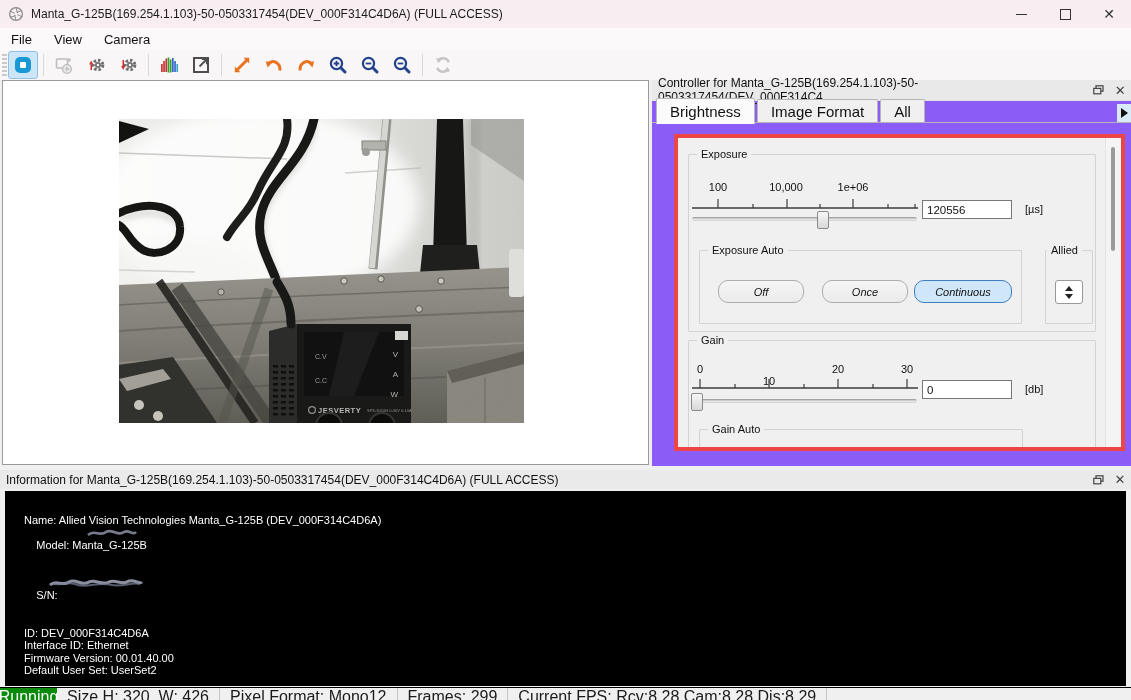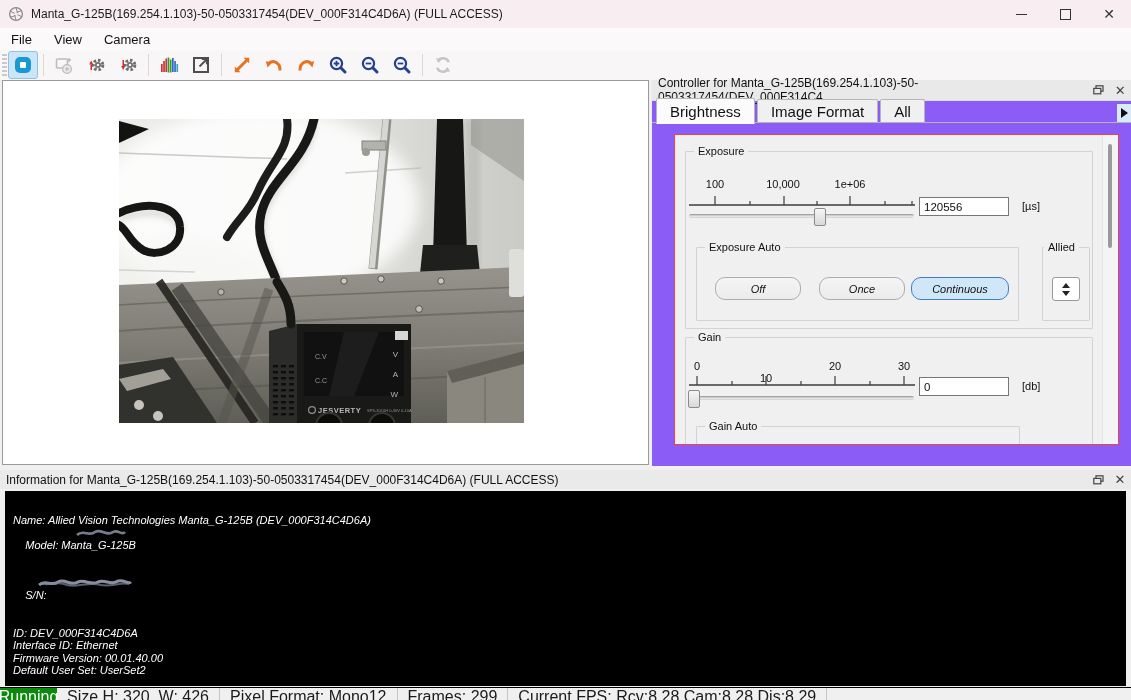--- a/index.html
+++ b/index.html
@@ -30,38 +30,38 @@
   .controller{left:652px;top:80px;width:479px;height:386px;background:#8b5cf6;}
   .panel-title{height:20px;background:#e9e9e9;display:flex;align-items:center;font-size:12px;padding-left:6px;border-bottom:1px solid #e0e0e0;}
   .panel-title .spacer{flex:1;}
   .dock-ico{width:22px;height:16px;display:flex;align-items:center;justify-content:center;color:#444;}
   .tabs{position:absolute;left:4px;top:23px;height:20px;display:flex;align-items:flex-end;}
   .tabs-underline{position:absolute;left:0;top:42px;width:479px;height:1px;background:#b6b6b6;}
   .tab{font-size:15px;padding:3px 13px 3px 13px;background:#f0f0f0;border:1px solid #b6b6b6;border-bottom:none;border-radius:2px 2px 0 0;margin-right:2px;position:relative;color:#111;}
   .tab.active{background:#fbfbfb;padding-top:4px;z-index:2;border-bottom:1px solid #fbfbfb;margin-bottom:-1px;}
   .tab-scroll{position:absolute;right:0;top:24px;width:14px;height:18px;background:#d9eaf8;display:flex;align-items:center;justify-content:center;}
   .tab-scroll .tri{width:0;height:0;border-top:5px solid transparent;border-bottom:5px solid transparent;border-left:7px solid #111;}
-  .scrollframe{position:absolute;left:22px;top:54px;width:443px;height:309px;border:1px solid #ef4444;background:#f0f0f0;overflow:hidden;}
+  .scrollframe{position:absolute;left:22px;top:54px;width:443px;height:309px;border:4px solid #ef4444;background:#f0f0f0;overflow:hidden;}
   .vscroll{position:absolute;right:0;top:0;width:15px;height:100%;background:#f4f4f4;border-left:1px solid #e3e3e3;}
   .vscroll-thumb{position:absolute;left:5px;top:9px;width:4px;height:104px;background:#9a9a9a;border-radius:2px;}
   .groupbox{position:absolute;border:1px solid #d3d3d3;border-radius:1px;}
   .group-label{position:absolute;top:-7px;left:8px;background:#f0f0f0;padding:0 4px;font-size:11px;color:#111;white-space:nowrap;}
   .scale-label{position:absolute;transform:translateX(-50%);font-size:11px;color:#111;}
   .slider-track{position:absolute;height:4px;background:linear-gradient(#8f8f8f,#e8e8e8 55%,#cfcfcf);border-radius:2px;}
   .slider-handle{position:absolute;width:10px;height:16px;background:linear-gradient(#f6f6f6,#d8d8d8);border:1px solid #8a8a8a;border-radius:2px;}
   .value-input{position:absolute;width:84px;height:17px;background:#fff;border:1px solid #777;font-size:11.5px;font-family:"Liberation Sans",sans-serif;padding:0 0 0 4px;color:#111;}
   .unit-label{position:absolute;font-size:11px;color:#111;}
   .push-btn{position:absolute;height:21px;background:linear-gradient(#f5f5f5,#ebebeb);border:1px solid #adadad;border-radius:10px;font-size:11px;display:flex;align-items:center;justify-content:center;color:#111;font-style:italic;}
   .push-btn.selected{background:#cfe7f9;border:1px solid #3f7fbf;}
   .spinbtn{position:absolute;width:26px;height:22px;background:#fff;border:1px solid #999;border-radius:3px;display:flex;flex-direction:column;align-items:center;justify-content:center;gap:3px;}
   .tri-up{width:0;height:0;border-left:4px solid transparent;border-right:4px solid transparent;border-bottom:5px solid #222;}
   .tri-dn{width:0;height:0;border-left:4px solid transparent;border-right:4px solid transparent;border-top:5px solid #222;}
   
   .info-titlebar{left:0;top:470px;width:1131px;height:19px;background:#eaeaea;display:flex;align-items:center;font-size:12px;padding-left:6px;box-sizing:border-box;}
-  .info-content{left:5px;top:491px;width:1121px;height:195px;background:#000;padding:23px 0 0 8px;box-sizing:border-box;font-style:italic;}
+  .info-content{left:5px;top:491px;width:1121px;height:195px;background:#000;padding:23px 0 0 19px;box-sizing:border-box;}
   .info-line{font-size:11px;line-height:12.5px;color:#fff;position:relative;white-space:pre;}
   .scribble{position:absolute;pointer-events:none;}
   
   .statusbar{left:0;top:687px;width:1131px;height:13px;background:#f0f0f0;border-top:1px solid #000000;display:flex;overflow:hidden;font-size:16px;}
   .status-running{width:57px;background:#0a8a0a;color:#fff;display:flex;align-items:flex-start;justify-content:center;line-height:17px;}
   .status-item{padding:0 10px;line-height:17px;color:#1a1a1a;white-space:nowrap;}
   .status-sep{width:1px;height:17px;background:#c6c6c6;}
 </style>
 </head>
 <body>

